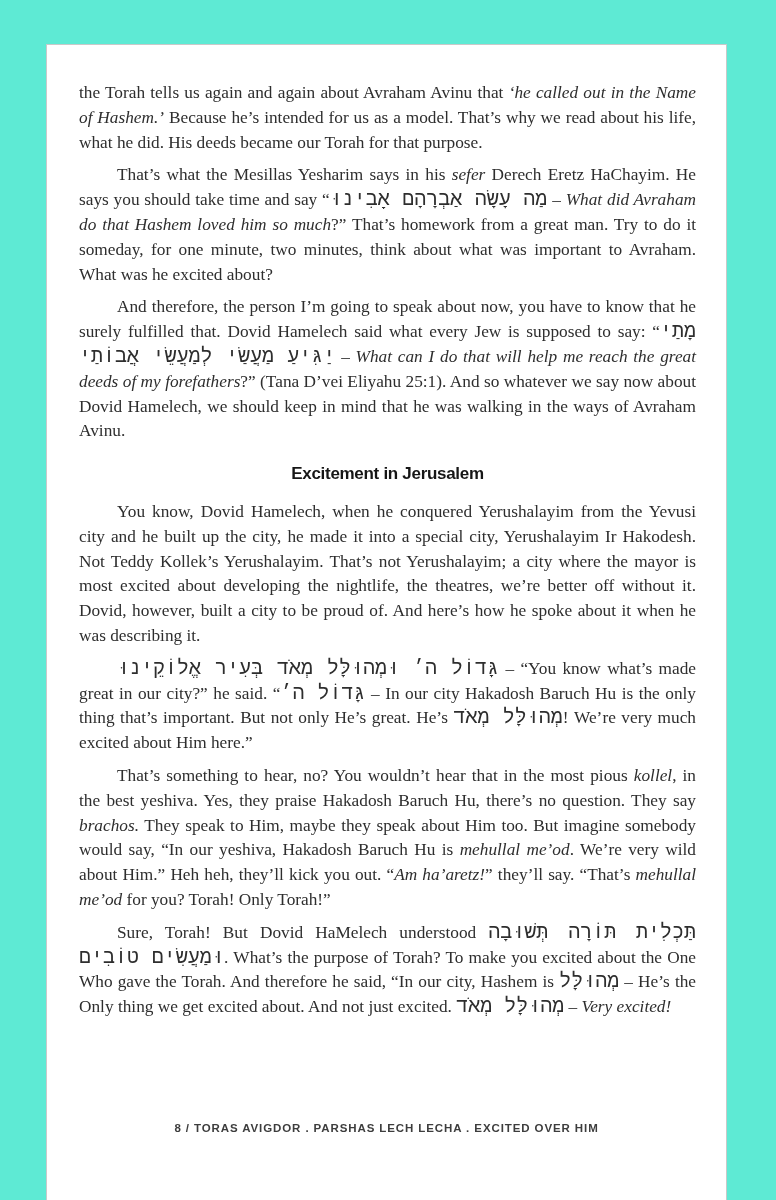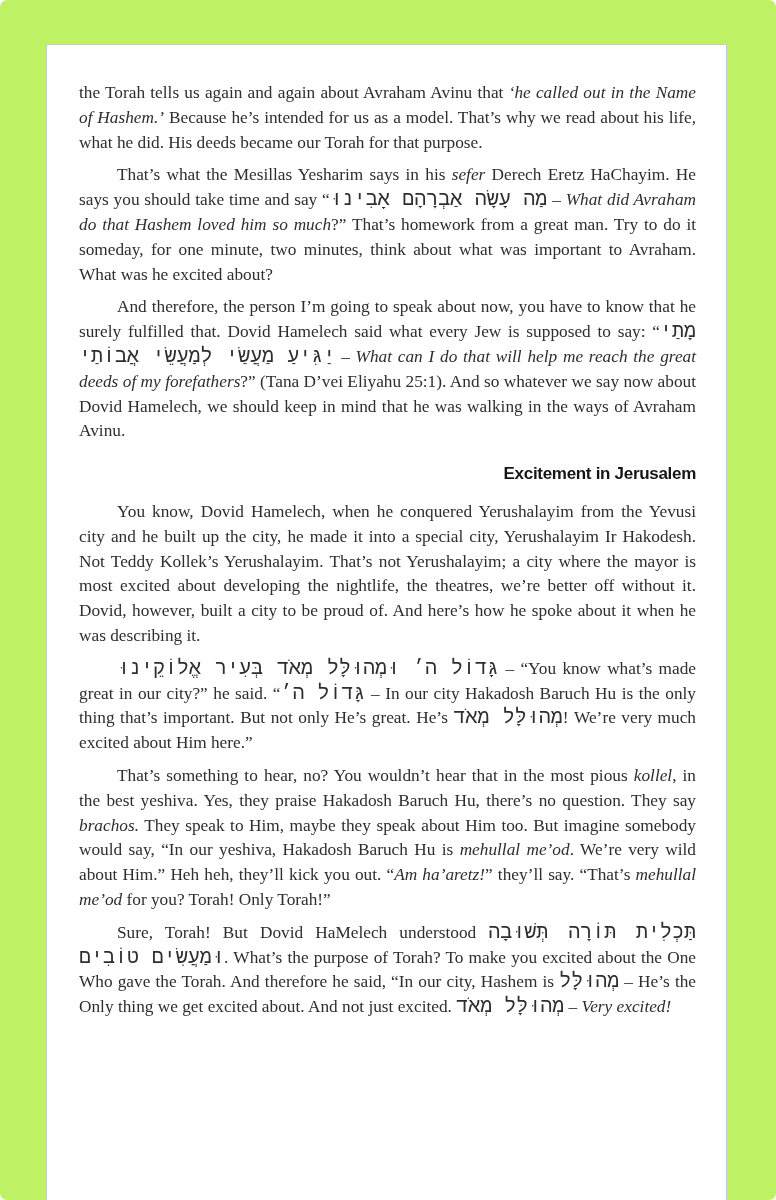--- a/index.html
+++ b/index.html
@@ -1,22 +1,21 @@
 <!DOCTYPE html>
 <html><head>
 <meta charset="utf-8">
 <style>
   html, body { margin: 0; padding: 0; }
   .page {
     position: relative;
     width: 776px;
     height: 1200px;
-    background: #bef264;
+    background: #5eead4;
     overflow: hidden;
-    border-radius: 7px;
   }
   .sheet {
     position: absolute;
     left: 46px;
     top: 44px;
     width: 681px;
     height: 1156px;
     border: 1px solid #c9c9c9;
     border-bottom: none;
     background: #ffffff;
@@ -41,21 +40,21 @@
     font-size: 20px;
     unicode-bidi: isolate;
     direction: rtl;
   }
   .heading {
     font-family: "Liberation Sans", sans-serif;
     font-weight: 700;
     font-size: 17px;
     letter-spacing: -0.3px;
     color: #161616;
-    text-align: right;
+    text-align: center;
     text-indent: 0;
     margin: 18px 0 13px 0;
   }
   .footer {
     position: absolute;
     left: 0;
     right: 0;
     top: 1077px;
     text-align: center;
     font-family: "Liberation Sans", sans-serif;
@@ -73,14 +72,15 @@
     <div class="content">
         <p class="para noindent"><span class="rm">the Torah tells us again and again about Avraham Avinu that </span><span class="it">‘he called out in the Name of Hashem.’</span><span class="rm"> Because he’s intended for us as a model. That’s why we read about his life, what he did. His deeds became our Torah for that purpose.</span></p>
         <p class="para"><span class="rm">That’s what the Mesillas Yesharim says in his </span><span class="it">sefer</span><span class="rm"> Derech Eretz HaChayim. He says you should take time and say “</span><span class="he" dir="rtl">מַה עָשָׂה אַבְרָהָם אָבִינוּ</span><span class="rm"> – </span><span class="it">What did Avraham do that Hashem loved him so much</span><span class="rm">?” That’s homework from a great man. Try to do it someday, for one minute, two minutes, think about what was important to Avraham. What was he excited about?</span></p>
         <p class="para"><span class="rm">And therefore, the person I’m going to speak about now, you have to know that he surely fulfilled that. Dovid Hamelech said what every Jew is supposed to say: “</span><span class="he" dir="rtl">מָתַי יַגִּיעַ מַעֲשַׂי לְמַעֲשֵׂי אֲבוֹתַי</span><span class="rm"> – </span><span class="it">What can I do that will help me reach the great deeds of my forefathers</span><span class="rm">?” (Tana D’vei Eliyahu 25:1). And so whatever we say now about Dovid Hamelech, we should keep in mind that he was walking in the ways of Avraham Avinu.</span></p>
         <div class="heading">Excitement in Jerusalem</div>
         <p class="para"><span class="rm">You know, Dovid Hamelech, when he conquered Yerushalayim from the Yevusi city and he built up the city, he made it into a special city, Yerushalayim Ir Hakodesh. Not Teddy Kollek’s Yerushalayim. That’s not Yerushalayim; a city where the mayor is most excited about developing the nightlife, the theatres, we’re better off without it. Dovid, however, built a city to be proud of. And here’s how he spoke about it when he was describing it.</span></p>
         <p class="para"><span class="he" dir="rtl">גָּדוֹל ה׳ וּמְהוּלָּל מְאֹד בְּעִיר אֱלוֹקֵינוּ</span><span class="rm"> – “You know what’s made great in our city?” he said. “</span><span class="he" dir="rtl">גָּדוֹל ה׳</span><span class="rm"> – In our city Hakadosh Baruch Hu is the only thing that’s important. But not only He’s great. He’s </span><span class="he" dir="rtl">מְהוּלָּל מְאֹד</span><span class="rm">! We’re very much excited about Him here.”</span></p>
         <p class="para"><span class="rm">That’s something to hear, no? You wouldn’t hear that in the most pious </span><span class="it">kollel</span><span class="rm">, in the best yeshiva. Yes, they praise Hakadosh Baruch Hu, there’s no question. They say </span><span class="it">brachos.</span><span class="rm"> They speak to Him, maybe they speak about Him too. But imagine somebody would say, “In our yeshiva, Hakadosh Baruch Hu is </span><span class="it">mehullal me’od</span><span class="rm">. We’re very wild about Him.” Heh heh, they’ll kick you out. “</span><span class="it">Am ha’aretz!</span><span class="rm">” they’ll say. “That’s </span><span class="it">mehullal me’od</span><span class="rm"> for you? Torah! Only Torah!”</span></p>
         <p class="para"><span class="rm">Sure, Torah! But Dovid HaMelech understood </span><span class="he" dir="rtl">תַּכְלִית תּוֹרָה תְּשׁוּבָה וּמַעֲשִׂים טוֹבִים</span><span class="rm">. What’s the purpose of Torah? To make you excited about the One Who gave the Torah. And therefore he said, “In our city, Hashem is </span><span class="he" dir="rtl">מְהוּלָּל</span><span class="rm"> – He’s the Only thing we get excited about. And not just excited. </span><span class="he" dir="rtl">מְהוּלָּל מְאֹד</span><span class="rm"> – </span><span class="it">Very excited!</span></p>
       </div>
+    <div class="footer">8 / TORAS AVIGDOR . PARSHAS LECH LECHA . EXCITED OVER HIM</div>
   </div>
 </div>
 
 </body></html>

